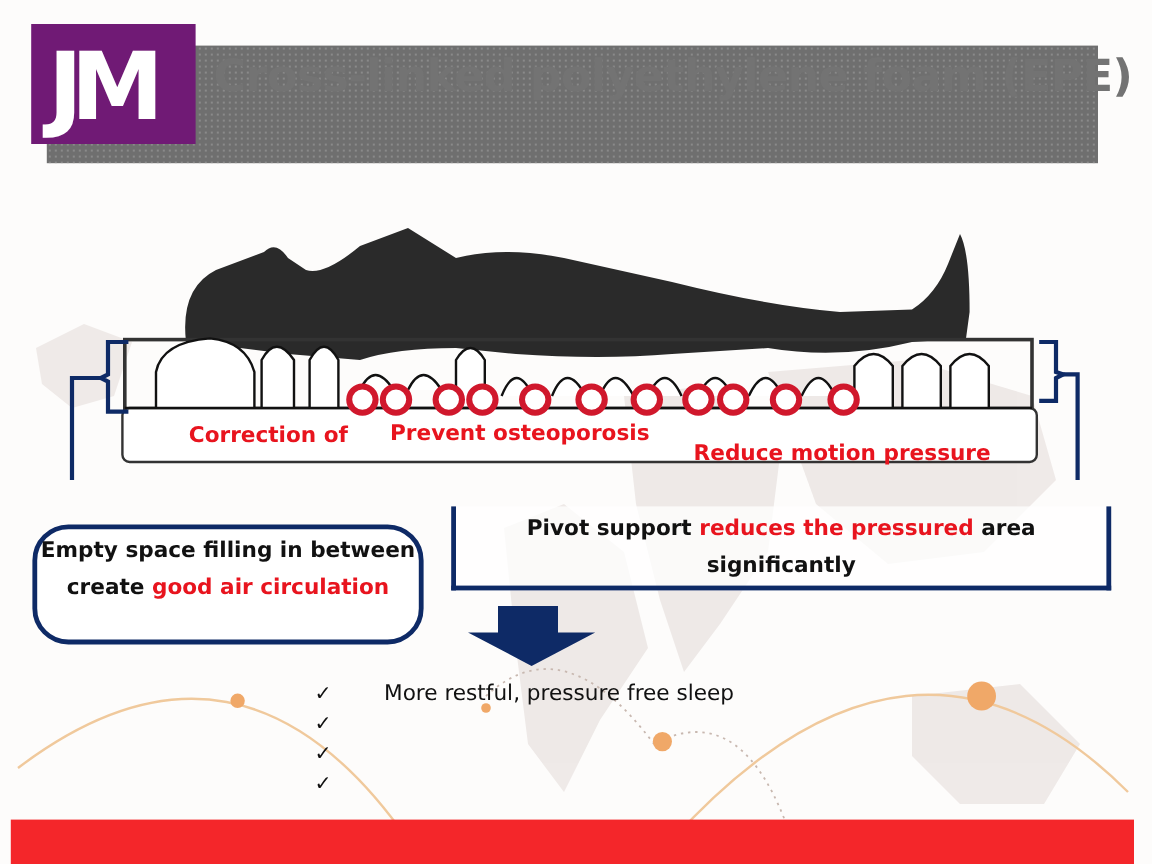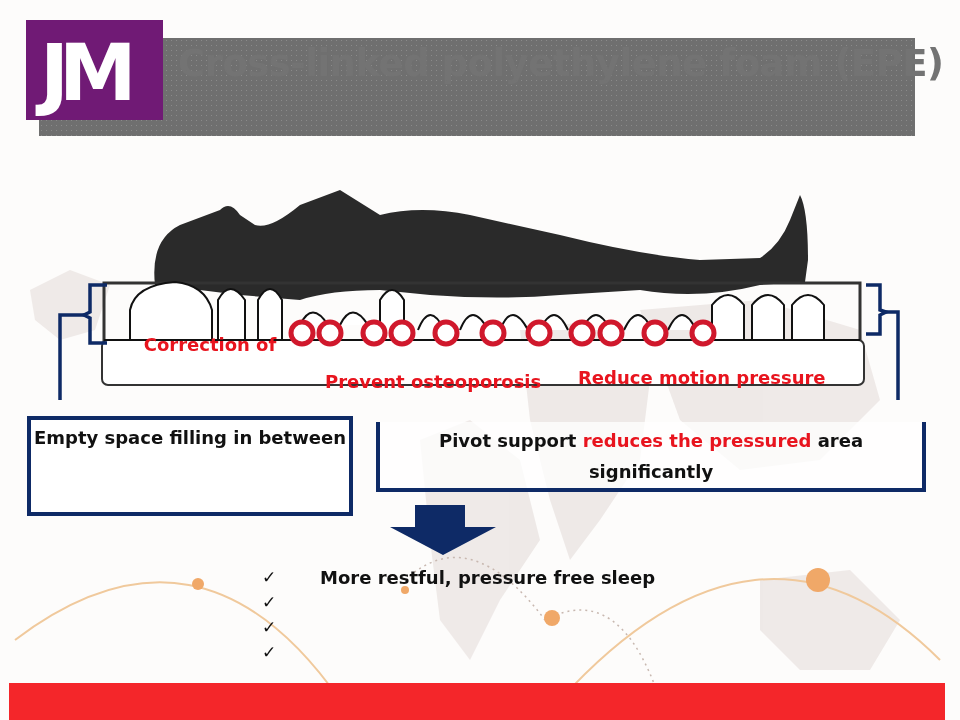--- a/index.html
+++ b/index.html
@@ -6,28 +6,28 @@
   body{width:960px;height:720px;position:relative;overflow:hidden;background:#fdfcfb;font-family:"Liberation Sans",sans-serif;}
   .bgmap{position:absolute;left:0;top:0;width:960px;height:720px;}
   .title-bar{position:absolute;left:39px;top:38px;width:876px;height:98px;background:#6f6f6f;
     background-image:radial-gradient(circle,#8a8a8a 0.8px,transparent 1px);background-size:5px 5px;}
   .logo{position:absolute;left:26px;top:20px;width:137px;height:100px;background:#701a75;}
   .logo-text{position:absolute;left:14px;top:8px;font-weight:bold;font-size:78px;color:#fff;letter-spacing:-10px;line-height:90px;font-family:"DejaVu Sans",sans-serif;}
   .title{position:absolute;left:178px;top:42px;font-size:37px;font-weight:bold;color:#737373;font-family:"DejaVu Sans",sans-serif;letter-spacing:-0.5px;}
   .diagram{position:absolute;left:0;top:150px;width:960px;height:250px;}
   .lbl{position:absolute;color:#e8141e;font-weight:bold;font-size:18px;text-align:center;font-family:"DejaVu Sans",sans-serif;}
   .box{position:absolute;border:4px solid #0e2a66;background:#fff;}
-  .box-left{left:27px;top:416px;width:318px;height:92px;}
+  .box-left{left:27px;top:437px;width:318px;height:92px;border-radius:30px;}
   .box-right{left:376px;top:422px;width:542px;height:66px;border-top:none;background:rgba(255,255,255,0.75);}
   .box-text{font-weight:bold;font-size:18px;color:#111;text-align:center;line-height:31px;font-family:"DejaVu Sans",sans-serif;}
   .red{color:#e8141e;}
   .checks{position:absolute;left:262px;top:565px;}
   .check-row{display:flex;height:25px;align-items:center;}
   .check-mark{width:58px;font-size:17px;color:#111;}
-  .check-text{font-weight:bold;font-size:18px;color:#111;font-family:"DejaVu Sans",sans-serif;}
+  .check-text{font-weight:normal;font-size:18px;color:#111;font-family:"DejaVu Sans",sans-serif;}
   .footer{position:absolute;left:9px;top:683px;width:936px;height:37px;background:#f4262a;}
 </style>
 </head>
 <body>
 
 <svg class="bgmap" viewBox="0 0 960 720">
   <g fill="#ece6e4" opacity="0.85">
     <path d="M30 290 L70 270 L110 285 L95 330 L60 340 L35 320Z"></path>
     <path d="M420 440 L470 420 L520 460 L540 540 L500 600 L470 660 L440 620 L430 540Z"></path>
     <path d="M520 330 L600 320 L650 380 L640 460 L600 520 L570 560 L550 500 L530 420Z"></path>
@@ -99,29 +99,30 @@
   <g fill="none" stroke="#0e2a66" stroke-width="3.5">
     <path d="M107 285 L90 285 L90 312 L84 315 L90 318 L90 343 L107 343"></path>
     <path d="M84 315 L60 315 L60 415"></path>
     <path d="M866 285 L880 285 L880 310 L886 312 L880 315 L880 334 L866 334"></path>
     <path d="M886 312 L898 312 L898 415"></path>
   </g>
   <polygon points="52,412 68,412 60,425" fill="#0e2a66"></polygon>
   <polygon points="890,410 906,410 898,423" fill="#0e2a66"></polygon>
 </svg>
 
-<div class="lbl" style="left:130px;top:332px;width:160px;line-height:26px;">
+<div class="lbl" style="left:130px;top:350px;width:160px;line-height:26px;text-align:right;">
   <div>Correction of</div>
 </div>
-<div class="lbl" style="left:325px;top:371px;">Prevent osteoporosis</div>
+<div class="lbl" style="left:325px;top:351px;">Prevent osteoporosis</div>
 <div class="lbl" style="left:578px;top:367px;">Reduce motion pressure</div>
 
 <div class="box box-left">
   <div class="box-text" style="padding-top:2px;">
     <div>Empty space filling in between</div>
+    <div><span>create </span><span class="red">good air circulation</span></div>
   </div>
 </div>
 <div class="box box-right">
   <div class="box-text" style="padding-top:3px;">
     <span>Pivot support </span><span class="red">reduces the pressured</span><span> area significantly</span>
   </div>
 </div>
 
 <svg style="position:absolute;left:390px;top:505px;" width="106" height="50" viewBox="0 0 106 50">
   <polygon points="25,0 75,0 75,22 106,22 53,50 0,22 25,22" fill="#0e2a66"></polygon>

